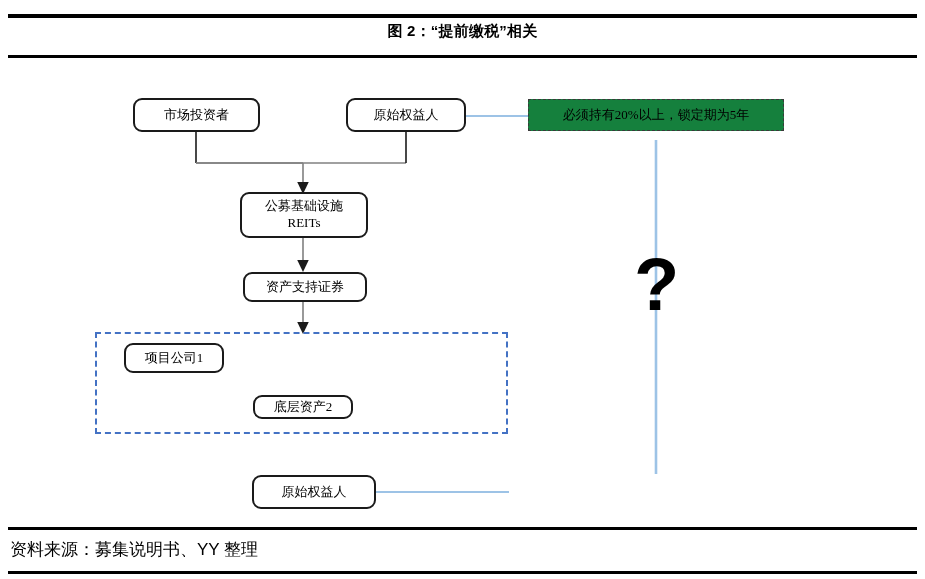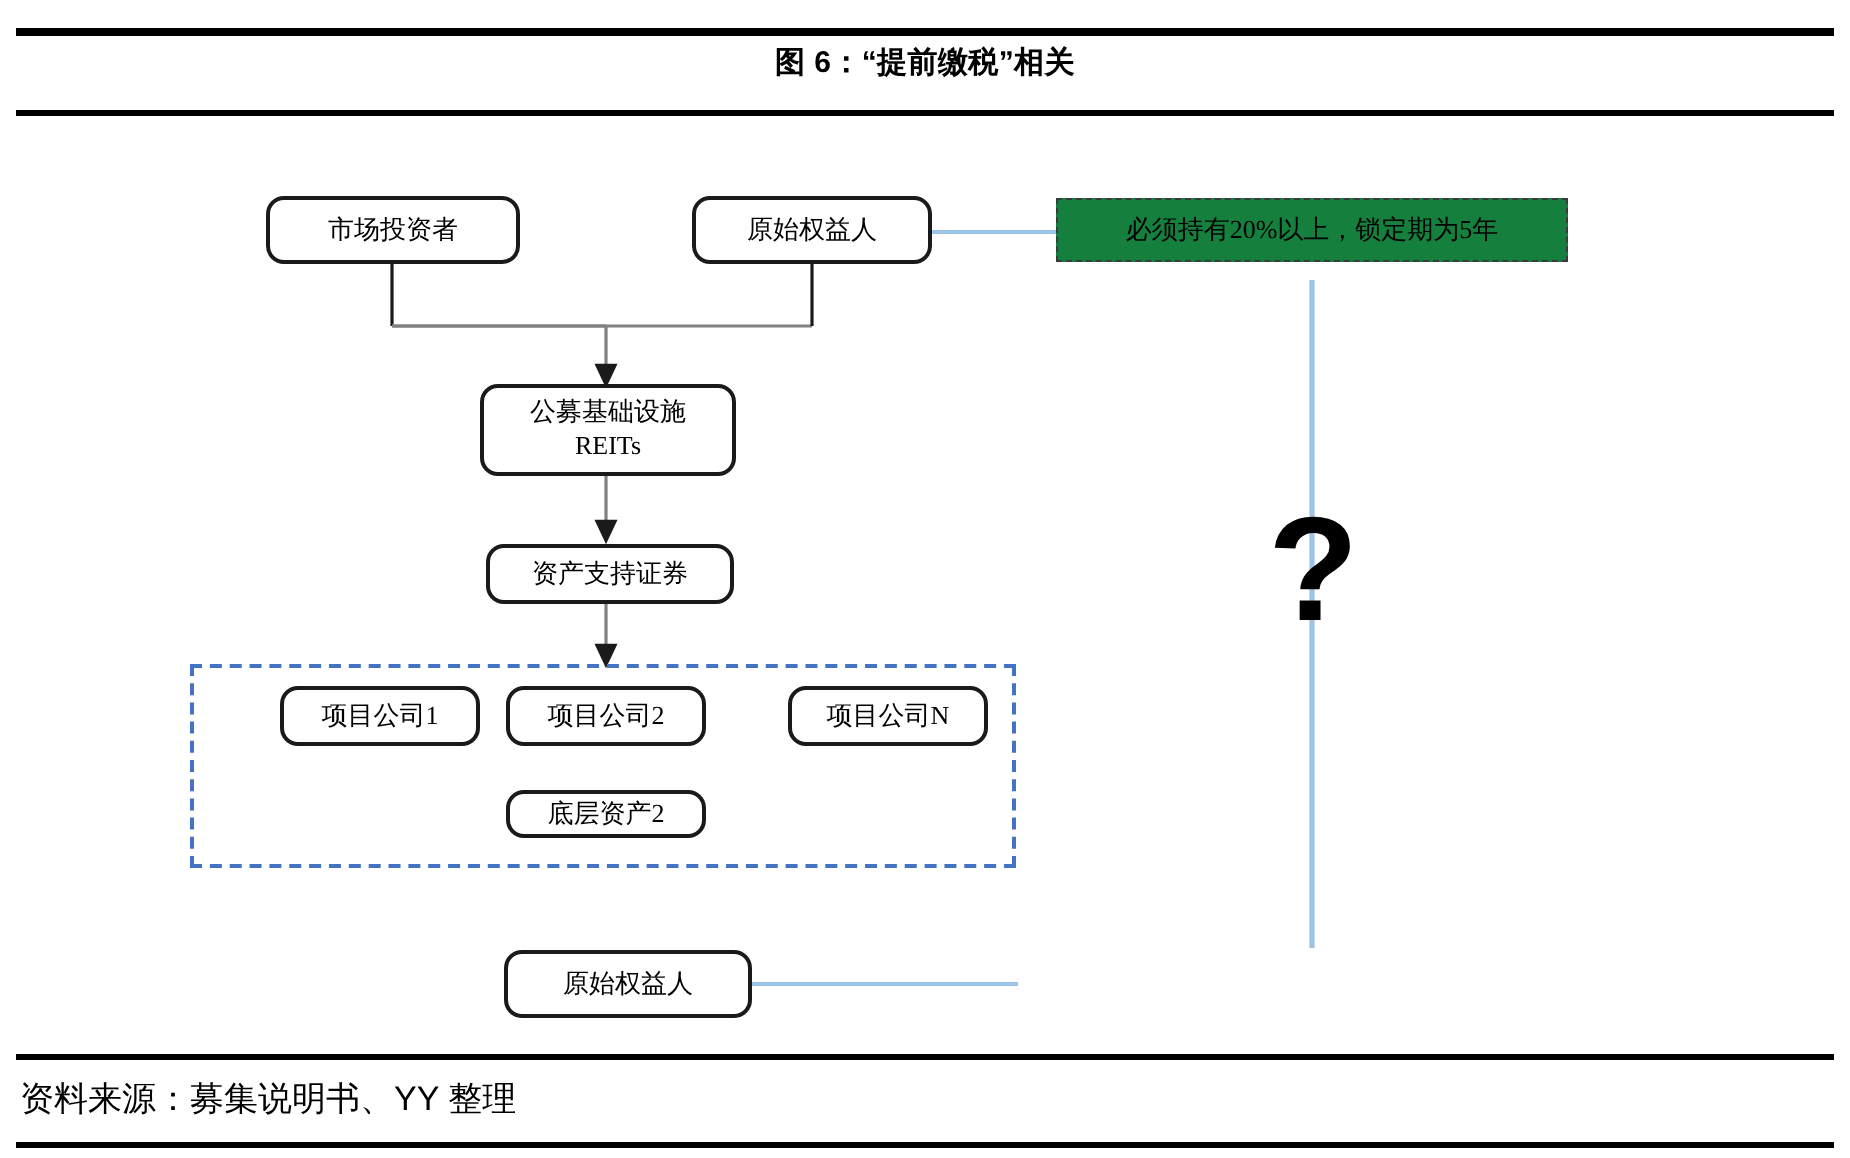--- a/index.html
+++ b/index.html
@@ -123,21 +123,21 @@
     z-index: 4;
     user-select: none;
   }
 </style>
 </head>
 <body>
 
 <div id="figure-root">
 
   <div class="rule rule-top"></div>
-  <div class="fig-title">图 6：“提前缴税”相关</div>
+  <div class="fig-title">图 2：“提前缴税”相关</div>
   <div class="rule rule-mid"></div>
 
   <div id="canvas">
 
     <svg id="wires" viewBox="0 0 925 469" preserveAspectRatio="none" xmlns="http://www.w3.org/2000/svg">
       <defs>
         <marker id="arrowDark" markerWidth="9" markerHeight="9" refX="4.2" refY="4.2" orient="auto" markerUnits="strokeWidth">
           <path d="M0.4,0.6 L8,4.2 L0.4,7.8 z" fill="#1a1a1a"></path>
         </marker>
       </defs>
@@ -177,28 +177,22 @@
       <span>资产支持证券</span>
     </div>
 
     <div class="node two-line" style="left:240px; top:134px; width:128px; height:46px;">
       <span>公募基础设施
 REITs</span>
     </div>
 
     <div class="group-dashed" style="left:95px; top:274px; width:413px; height:102px;"></div>
 
-    <div class="node" style="left:140px; top:285px; width:100px; height:30px;">
+    <div class="node" style="left:124px; top:285px; width:100px; height:30px;">
       <span>项目公司1</span>
-    </div>
-    <div class="node" style="left:253px; top:285px; width:100px; height:30px;">
-      <span>项目公司2</span>
-    </div>
-    <div class="node" style="left:394px; top:285px; width:100px; height:30px;">
-      <span>项目公司N</span>
     </div>
 
     <div class="node" style="left:253px; top:337px; width:100px; height:24px;">
       <span>底层资产2</span>
     </div>
 
     <div class="node" style="left:252px; top:417px; width:124px; height:34px;">
       <span>原始权益人</span>
     </div>
 

